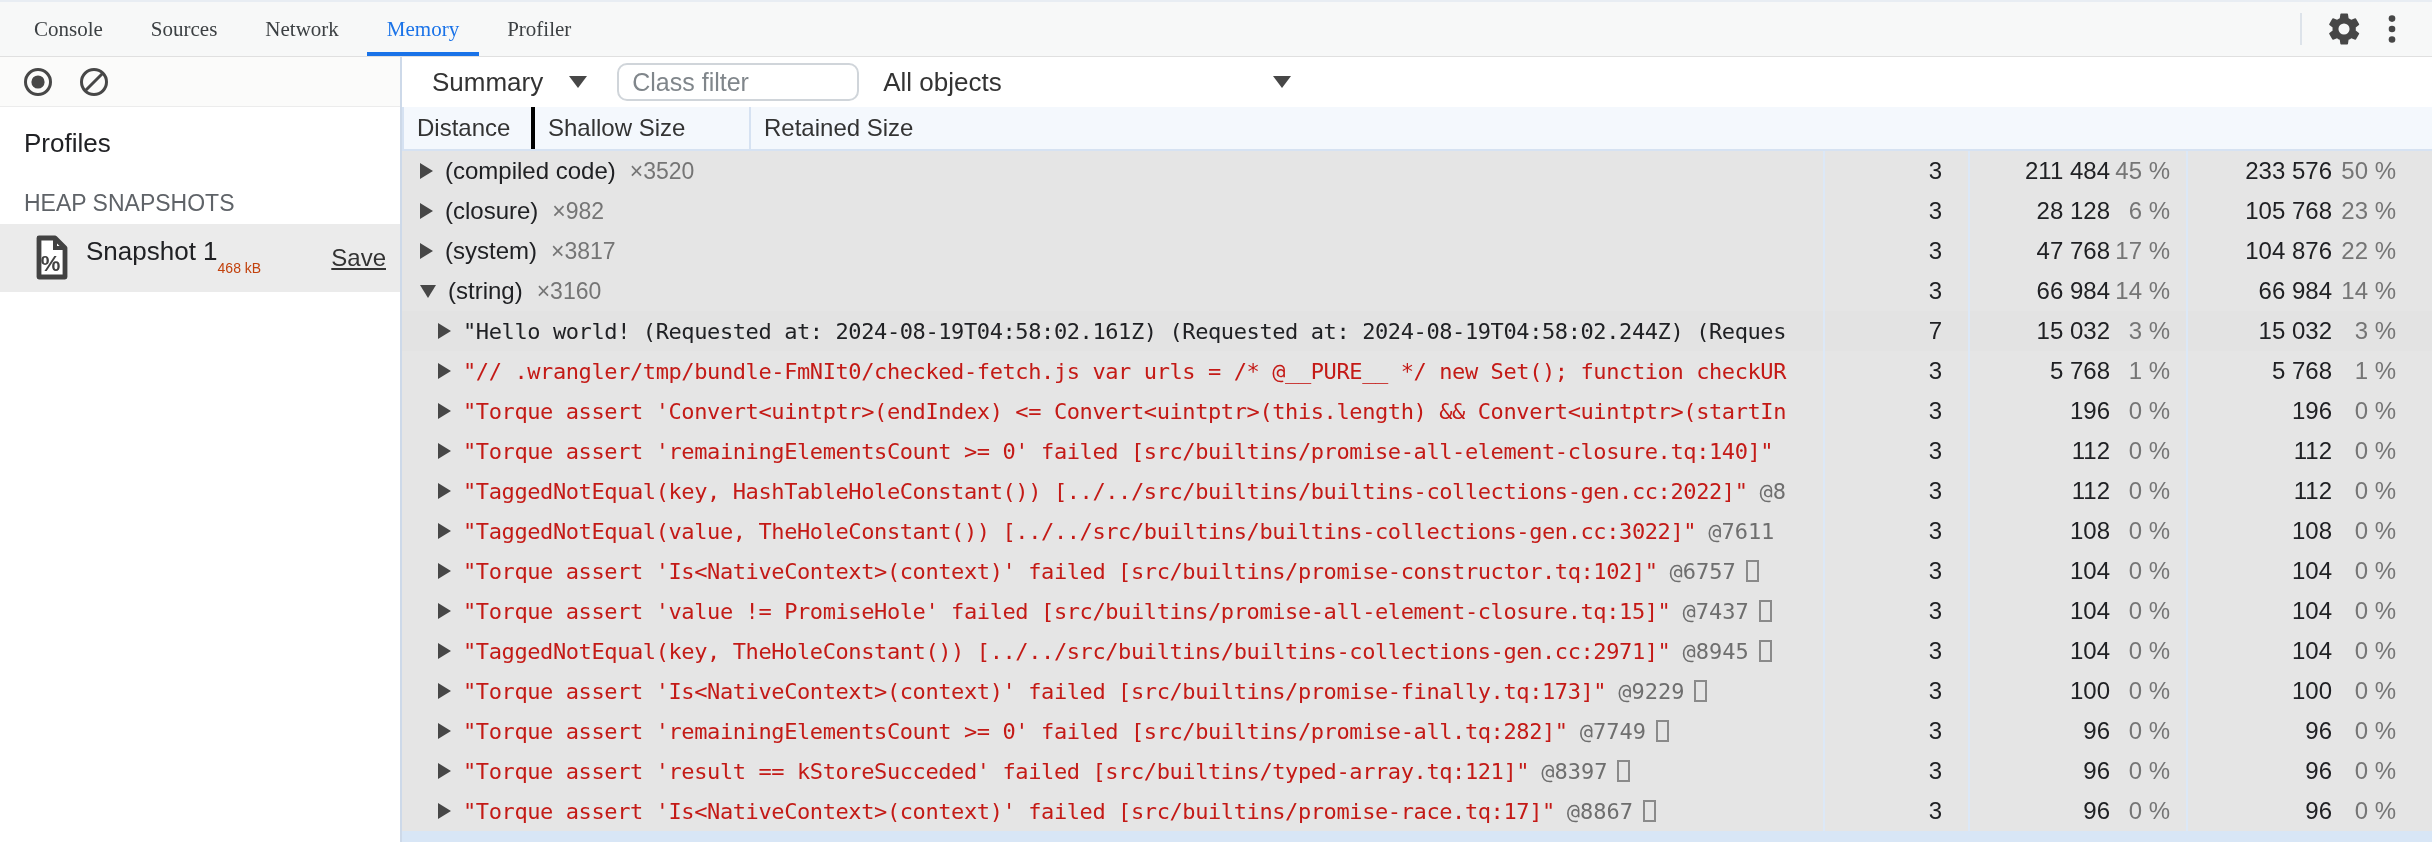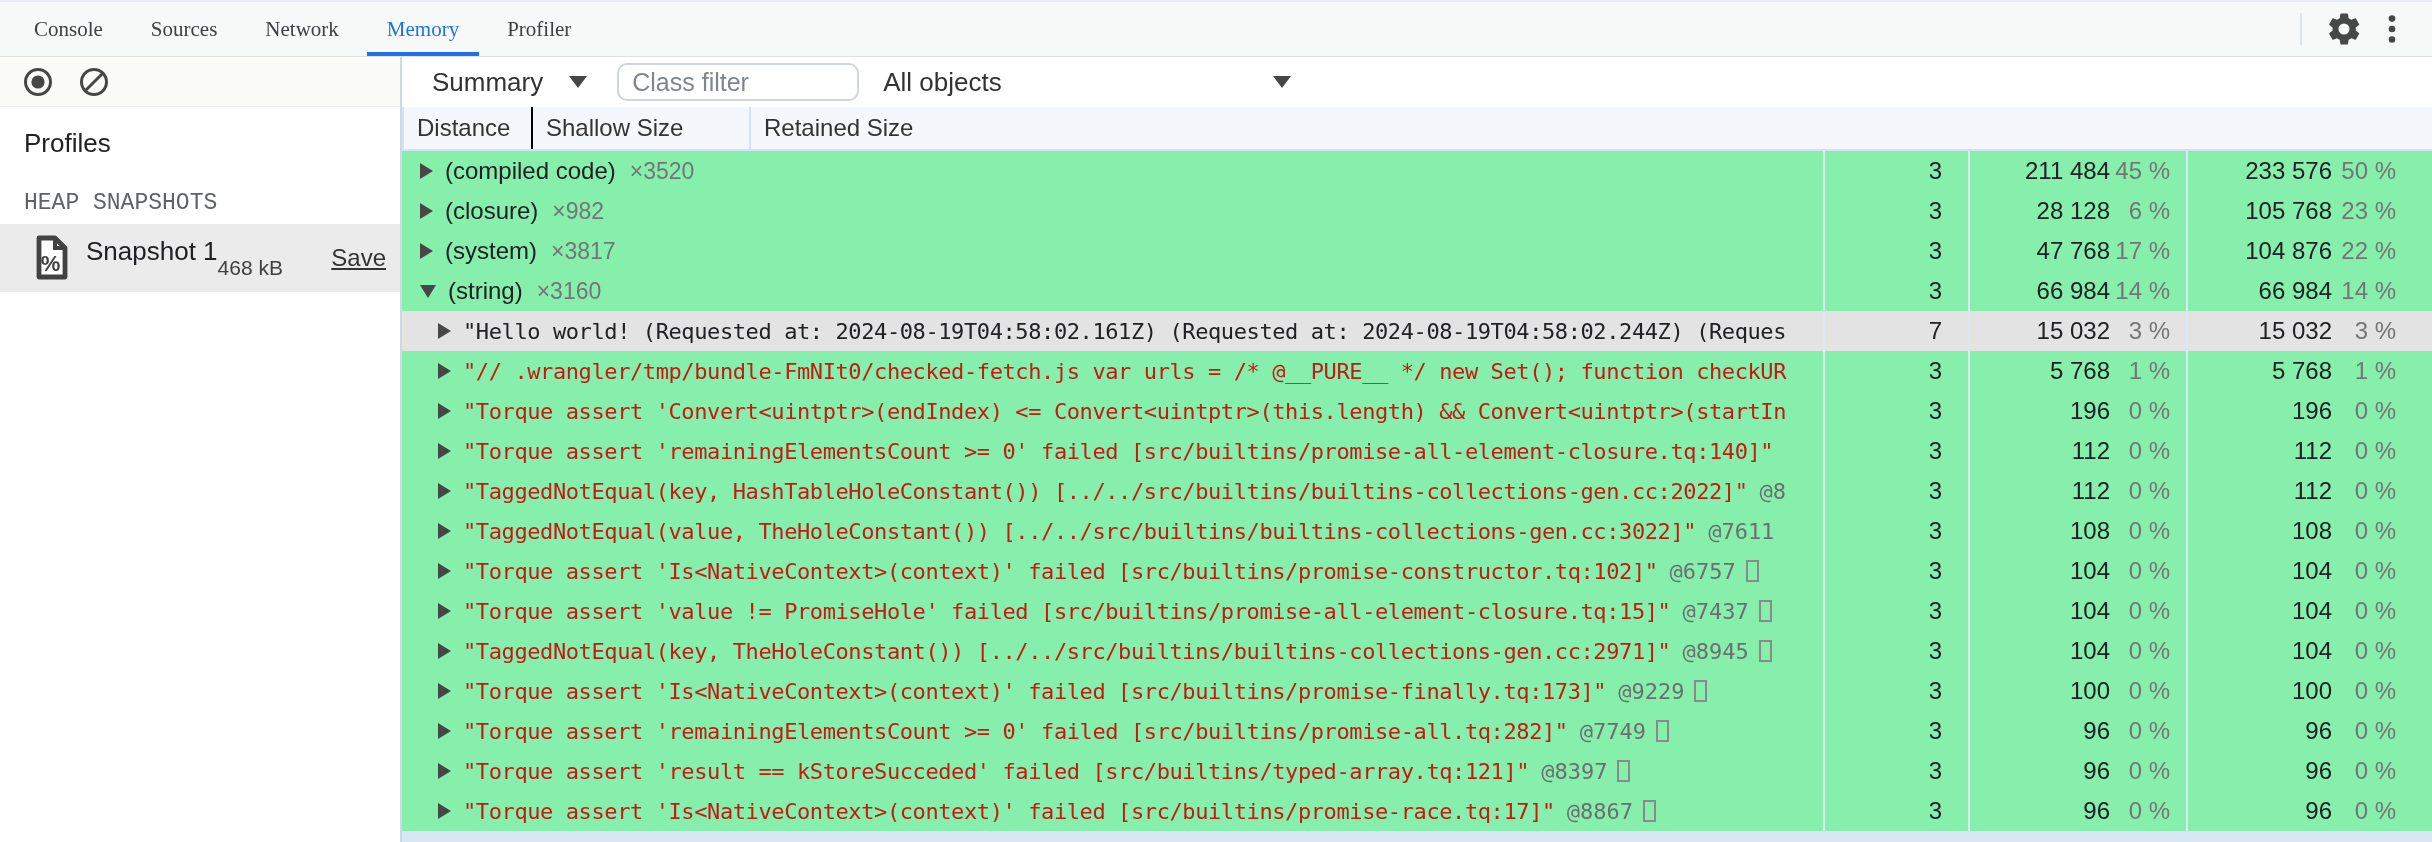--- a/index.html
+++ b/index.html
@@ -30,38 +30,38 @@
   .class-filter{width:212px;height:34px;border:2px solid #d0d5da;border-radius:10px;font-size:25px;
                 color:#333;padding:0 13px;background:#fff;outline:none;
                 font-family:"Liberation Sans",sans-serif;}
   .class-filter::placeholder{color:#80868b;}
   .objects-select{display:flex;align-items:center;justify-content:space-between;width:420px;
                   margin-left:12px;font-size:26px;color:#333;padding-left:12px;box-sizing:border-box;}
 
   
   .v-divider{position:absolute;left:400px;top:57px;width:2px;height:785px;background:#cdd9e9;}
   .sidebar-title{position:absolute;left:24px;top:128px;font-size:26px;color:#202124;}
-  .sidebar-section{position:absolute;left:24px;top:190px;font-size:23px;color:#5f6368;font-family:Liberation Mono, monospace;}
+  .sidebar-section{position:absolute;left:24px;top:190px;font-size:23px;color:#5f6368;}
   .snapshot-item{position:absolute;left:0;top:224px;width:400px;height:68px;background:#ebebeb;
                  display:flex;align-items:center;box-sizing:border-box;padding:0 14px 0 34px;}
   .snapshot-meta{margin-left:16px;display:flex;flex-direction:row;justify-content:center;}
   .snapshot-name{font-size:26px;color:#202124;line-height:30px;}
-  .snapshot-size{font-size:21px;color:#404040;line-height:24px;margin-top:20px;}
+  .snapshot-size{font-size:14px;color:#c2410c;line-height:24px;margin-top:20px;}
   .save-link{margin-left:auto;font-size:24px;color:#333;text-decoration:underline;}
 
   
   .grid-header{position:absolute;left:402px;top:107px;width:2030px;height:44px;background:#f4f8fd;
                border-bottom:2px solid #d6e2f2;box-sizing:border-box;display:flex;font-size:24px;color:#333;}
   .gh-cell{display:flex;align-items:center;padding-left:13px;box-sizing:border-box;height:100%;}
   .gh-constructor{width:1421px;}
   .gh-distance{width:129px;border-left:2px solid #d6e2f2;}
-  .gh-shallow{width:218px;border-left:2px solid #000000;}
+  .gh-shallow{width:218px;border-left:4px solid #000000;}
   .gh-retained{width:246px;border-left:2px solid #d6e2f2;}
 
-  .grid-body{position:absolute;left:402px;top:151px;width:2030px;height:680px;background:#86efac;}
+  .grid-body{position:absolute;left:402px;top:151px;width:2030px;height:680px;background:#e5e5e5;}
   .row{display:flex;height:40px;box-sizing:border-box;}
   .row.selected{background:#e3e3e3;}
   .cell{height:100%;display:flex;align-items:center;box-sizing:border-box;overflow:hidden;}
   .c-constructor{width:1421px;padding-left:18px;white-space:nowrap;}
   .c-constructor.child{padding-left:36px;}
   .c-distance{width:145px;justify-content:flex-end;padding-right:26px;border-left:2px solid #dce8f7;
               font-size:24px;color:#202124;}
   .c-shallow{width:218px;border-left:2px solid #dce8f7;}
   .c-retained{width:246px;border-left:2px solid #dce8f7;}
   .num{flex:1;text-align:right;font-size:24px;color:#202124;white-space:pre;}

